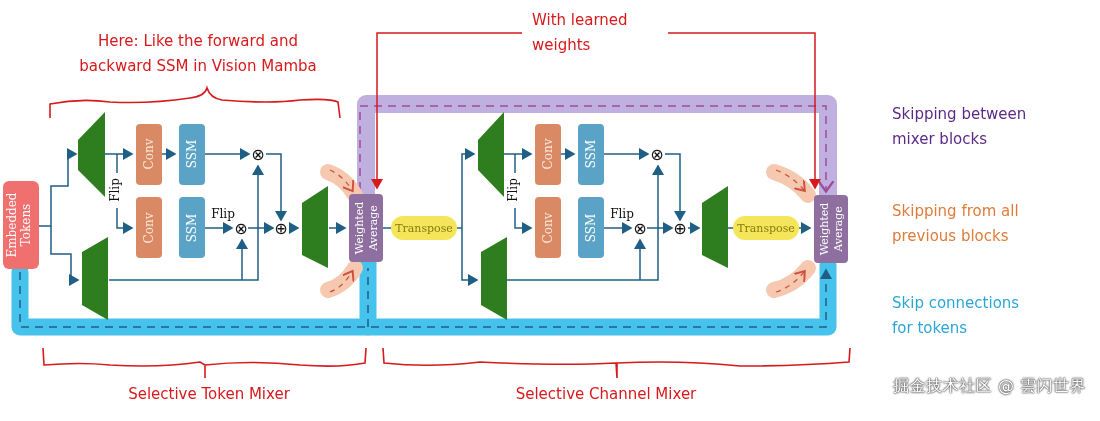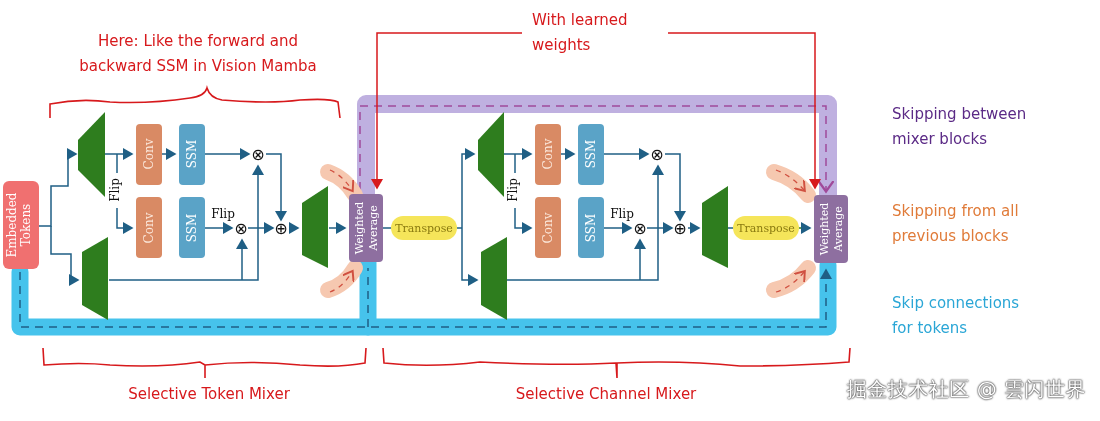--- a/index.html
+++ b/index.html
@@ -1,20 +1,20 @@
 <!DOCTYPE html>
 <html><head>
 <meta charset="utf-8">
 <style>
   html,body{margin:0;padding:0;background:#ffffff;}
   body{width:1100px;height:421px;overflow:hidden;position:relative;font-family:"DejaVu Sans",sans-serif;}
   svg{position:absolute;left:0;top:0;}
   .hand{font-family:"DejaVu Sans",sans-serif;font-size:15px;}
   .serif{font-family:"DejaVu Serif","Liberation Serif",serif;}
-  .wm{position:absolute;right:14px;top:376px;font-family:"DejaVu Sans",sans-serif;font-size:20px;color:#ffffff;
+  .wm{position:absolute;right:14px;top:376px;font-family:"DejaVu Sans",sans-serif;font-size:16px;color:#ffffff;
       text-shadow:0 0 2px #555,0 0 2px #555,0 0 1px #444;letter-spacing:0.5px;}
 </style>
 </head>
 <body>
 
 <svg width="1100" height="421" viewBox="0 0 1100 421" xmlns="http://www.w3.org/2000/svg">
   <defs>
     <marker id="arrB" markerWidth="8" markerHeight="8" refX="6" refY="4" orient="auto">
         <path d="M0,0 L7,4 L0,8 z" fill="#1f5f85"></path>
       </marker>

